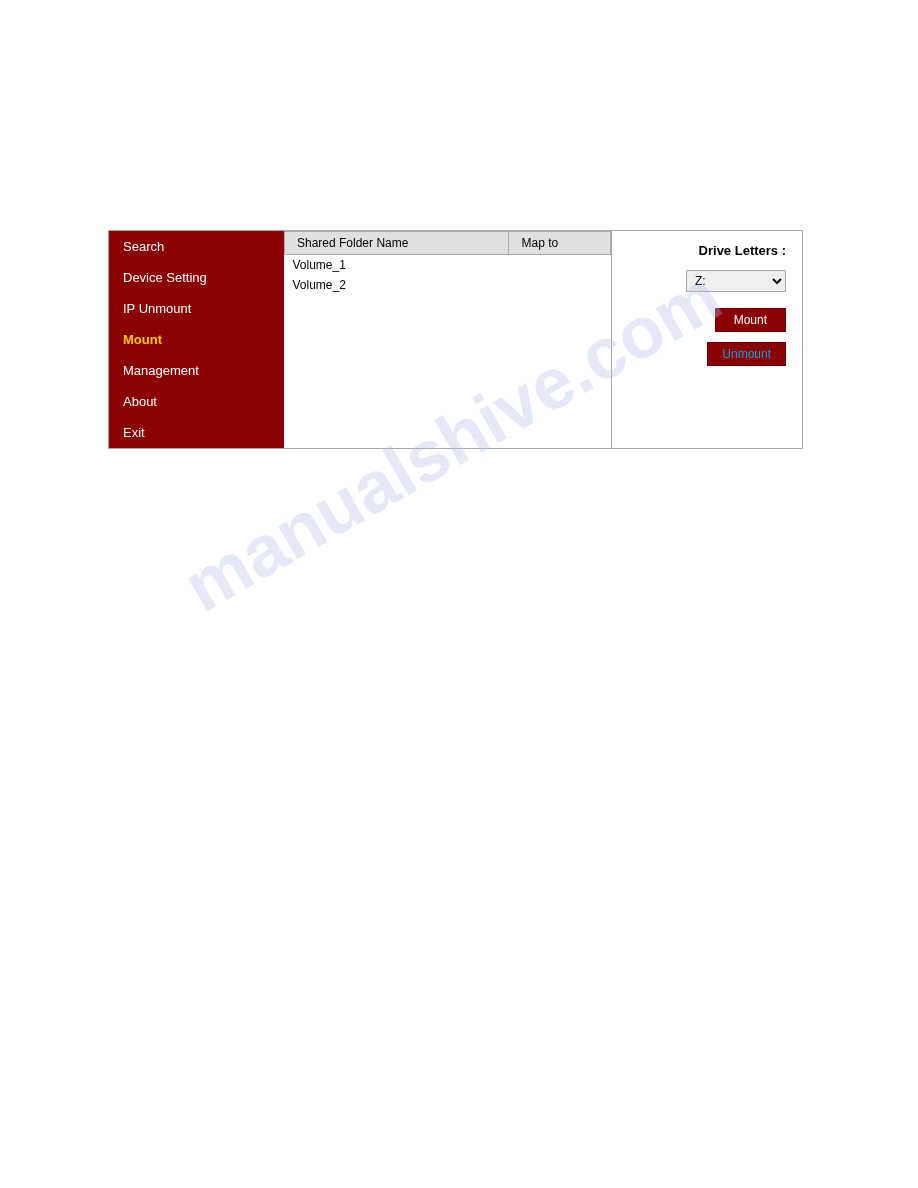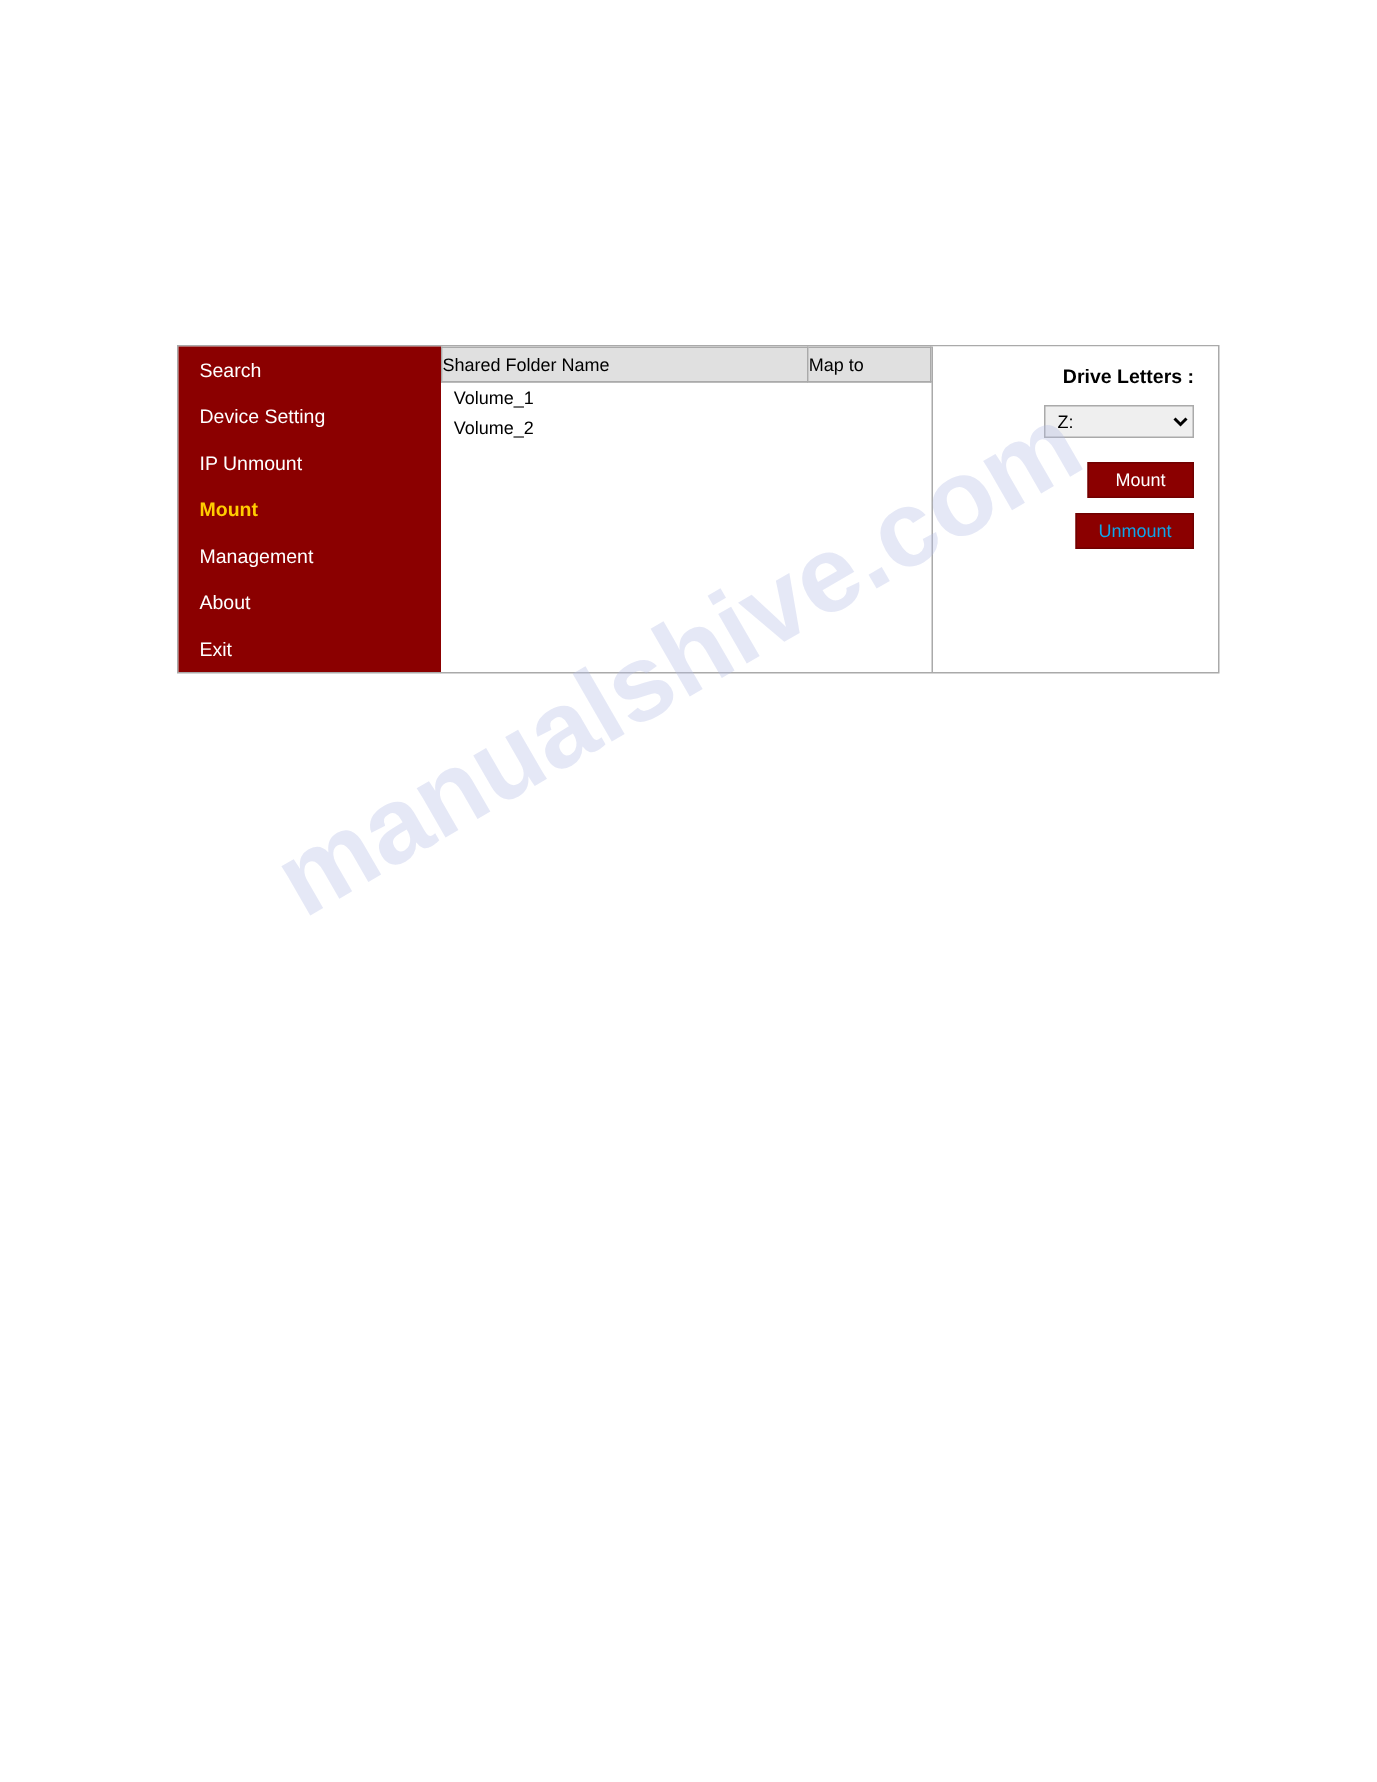--- a/index.html
+++ b/index.html
@@ -27,21 +27,21 @@
       font-family: Arial, sans-serif;
       font-weight: bold;
       pointer-events: none;
       white-space: nowrap;
       z-index: 10;
     }
 
     .app-container {
       position: absolute;
       top: 230px;
-      left: 118px;
+      left: 108px;
       width: 695px;
       border: 1px solid #aaa;
       display: flex;
       flex-direction: row;
     }
 
     .sidebar {
       width: 175px;
       background-color: #8b0000;
       flex-shrink: 0;
@@ -72,21 +72,21 @@
     }
 
     .folder-table {
       width: 100%;
       border-collapse: collapse;
     }
 
     .folder-table thead tr th {
       background: #e0e0e0;
       border: 1px solid #aaa;
-      padding: 4px 0;
+      padding: 4px 12px;
       text-align: left;
       font-size: 12px;
       font-weight: normal;
     }
 
     .folder-table tbody tr td {
       border: none;
       padding: 3px 8px;
       font-size: 12px;
       margin-top: 47px;

